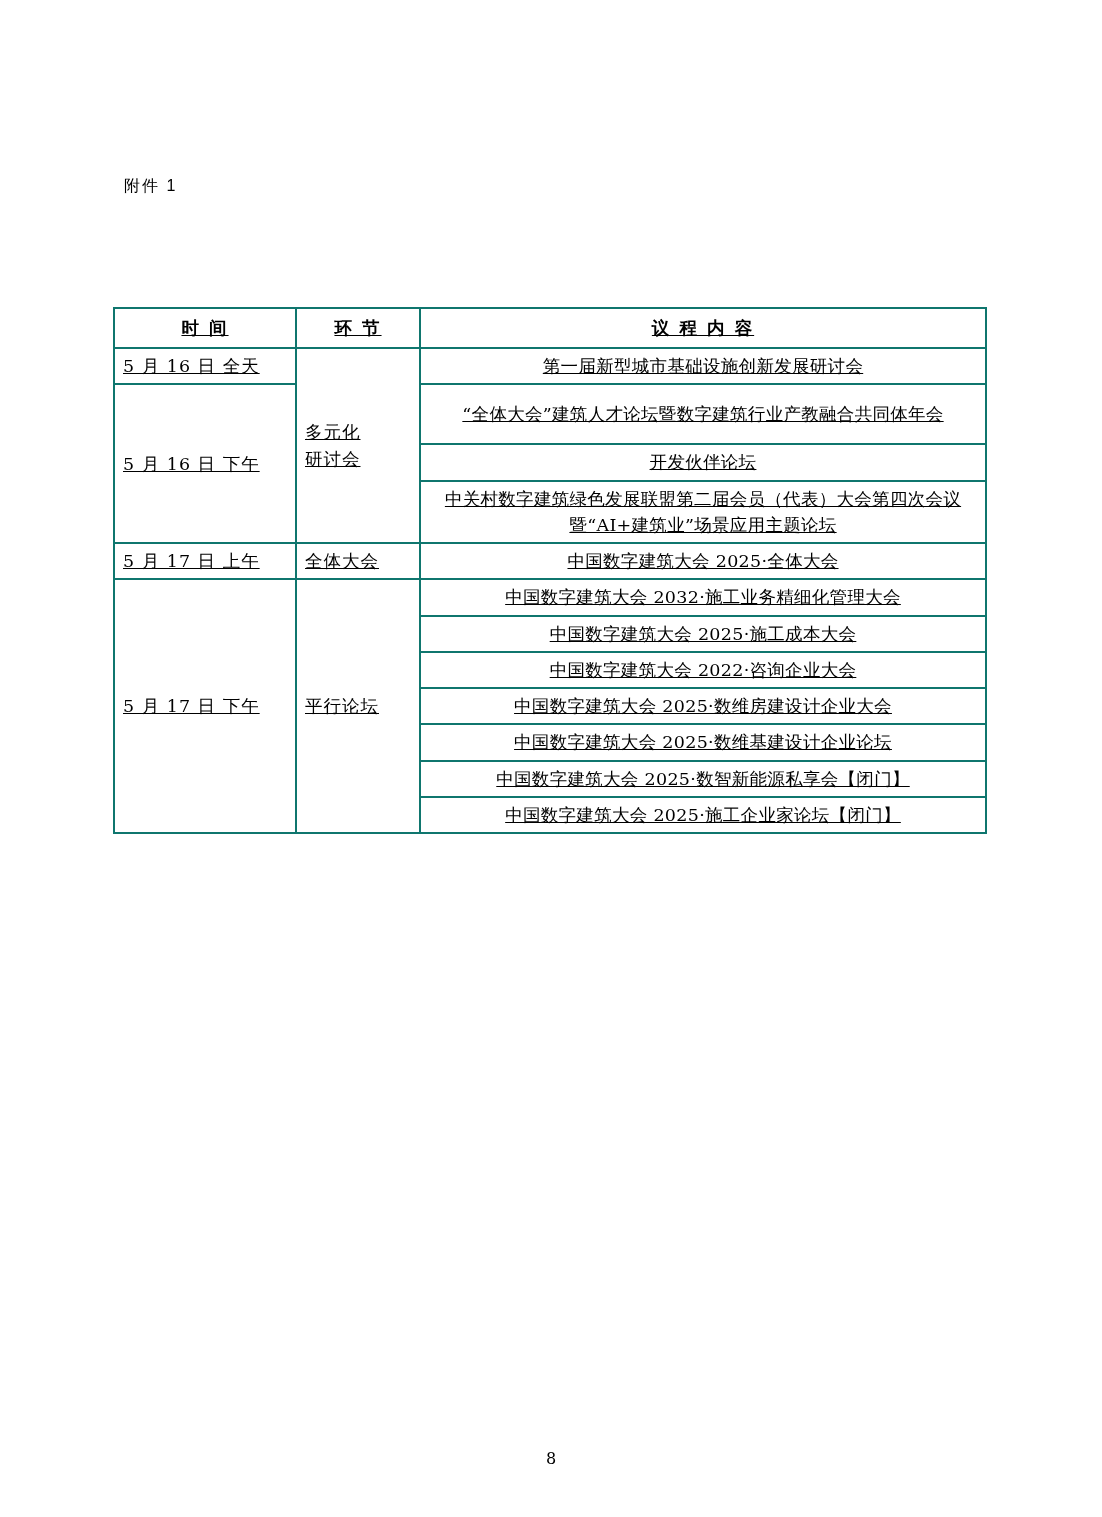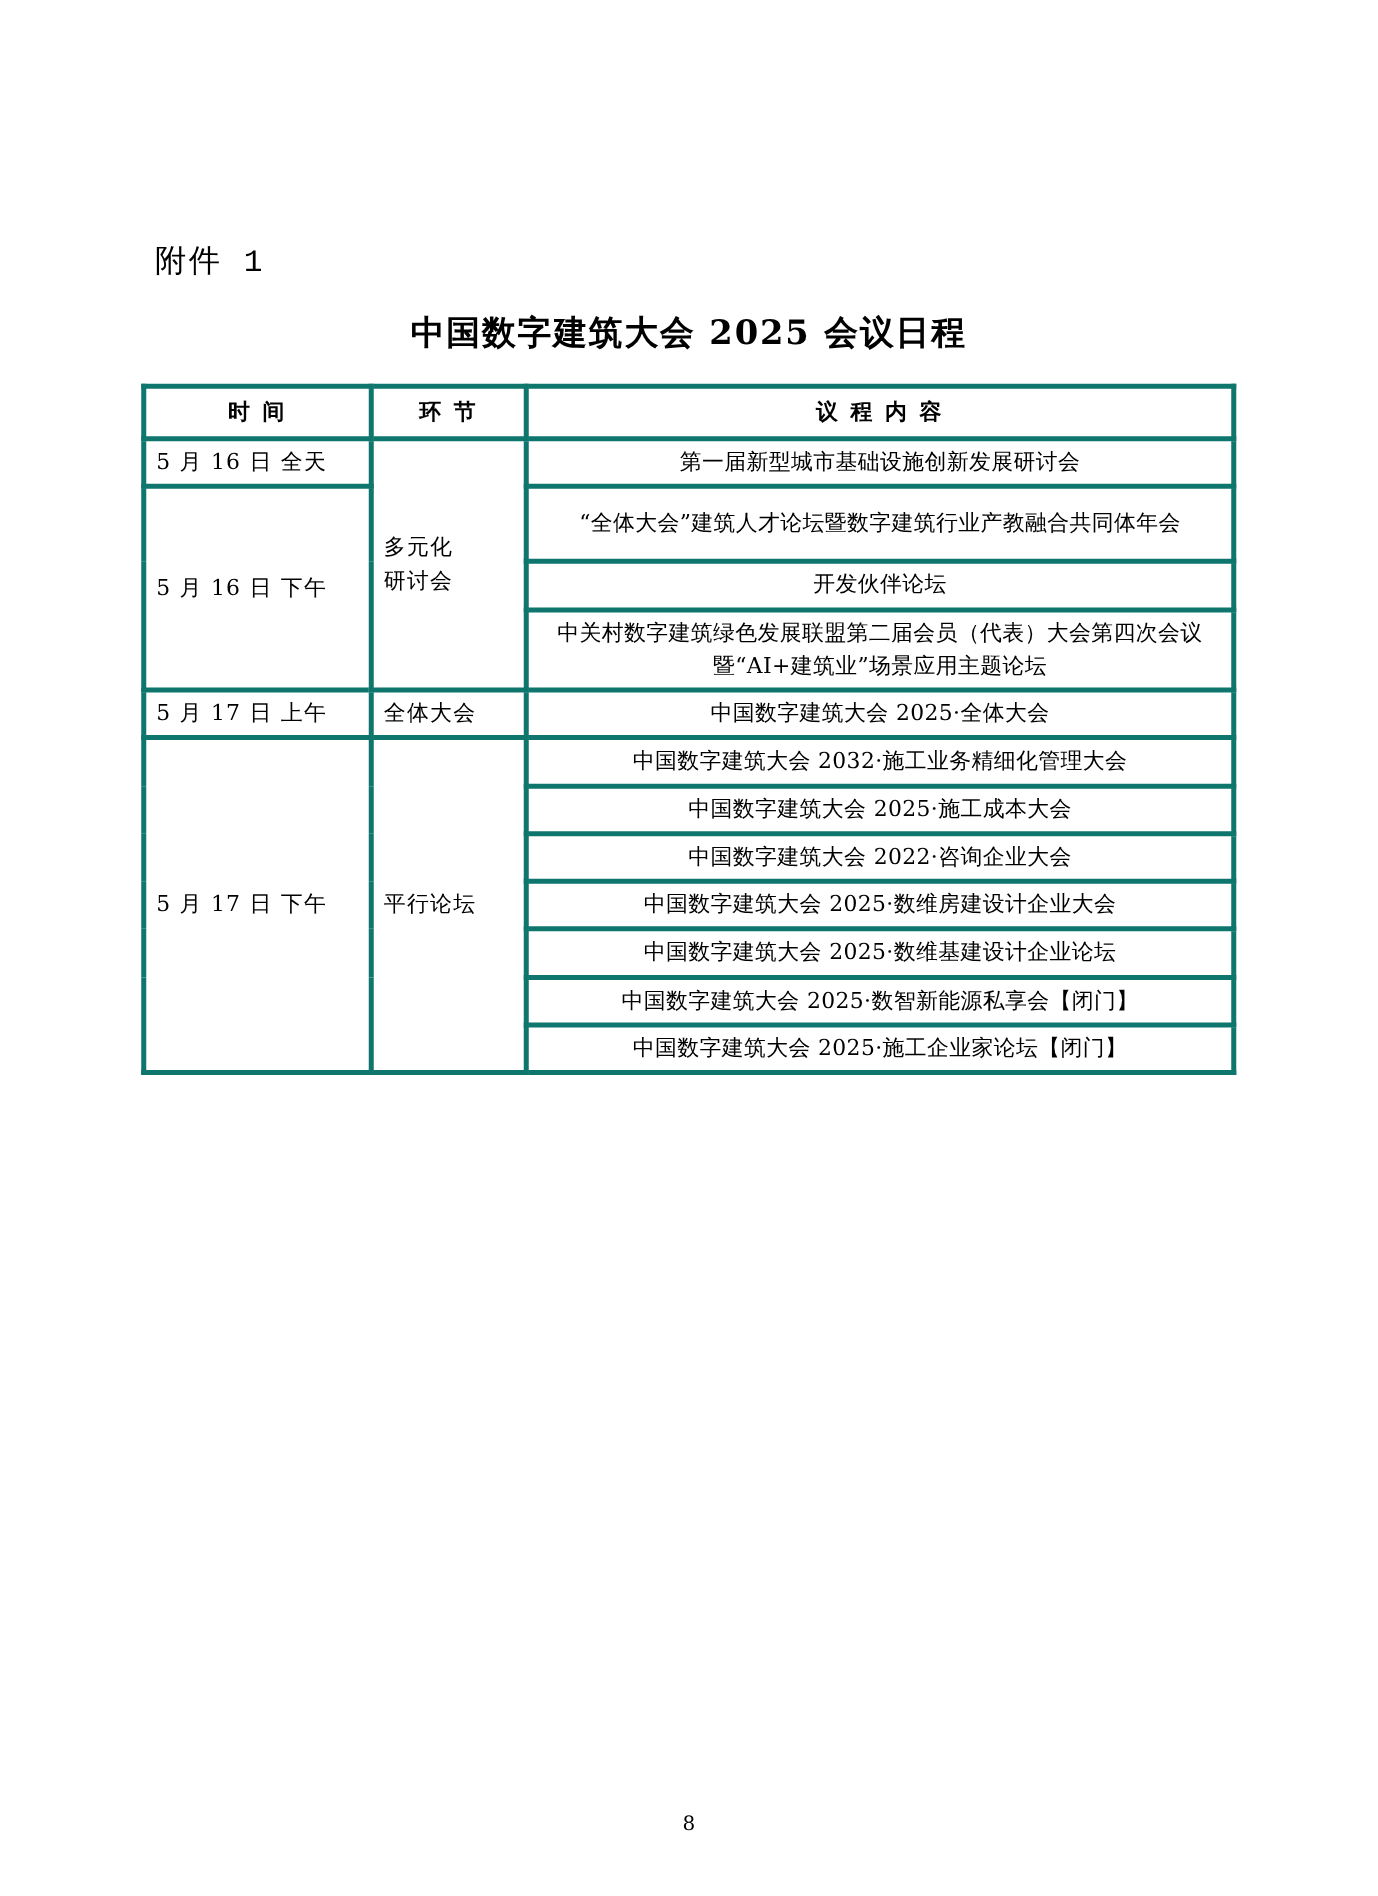--- a/index.html
+++ b/index.html
@@ -18,24 +18,24 @@
     position: absolute;
     left: 0; top: 0;
     width: 1102px;
     height: 1517px;
     box-sizing: border-box;
     padding: 0;
   }
   .attachment-label {
     position: absolute;
     left: 124px;
-    top: 192px;
-    font-size: 25px;
+    top: 176px;
+    font-size: 16px;
     letter-spacing: 2px;
-    font-family: Liberation Mono, monospace;
+    font-family: Liberation Sans, sans-serif;
     font-weight: 500;
   }
   .doc-title {
     position: absolute;
     left: 0;
     top: 248px;
     width: 1102px;
     text-align: center;
     font-size: 27px;
     font-weight: 700;
@@ -46,24 +46,25 @@
     position: absolute;
     left: 113px;
     top: 307px;
     width: 872px;
     border-collapse: collapse;
     table-layout: fixed;
     font-size: 17.5px;
     font-family: "DejaVu Serif", serif;
   }
   table.agenda td, table.agenda th {
-    border: 4px solid #0f766e;
+    border: 2px solid #0f766e;
     padding: 4px 8px;
     vertical-align: middle;
     line-height: 1.5;
+    text-decoration: underline;
   }
   table.agenda th {
     text-align: center;
     font-weight: 700;
     letter-spacing: 2px;
     height: 30px;
   }
   td.col-time, td.col-stage {
     text-align: left;
     letter-spacing: 1px;
@@ -85,21 +86,20 @@
   }
   .stage-line { display: block; }
 </style>
 </head>
 <body>
 
 <div class="page">
 
   <div class="attachment-label">附件 1</div>
 
-  <div class="doc-title">中国数字建筑大会 2025 会议日程</div>
 
   <table class="agenda">
     <colgroup>
       <col style="width:182px">
       <col style="width:124px">
       <col style="width:566px">
     </colgroup>
     <thead>
       <tr>
         <th>时 间</th>

